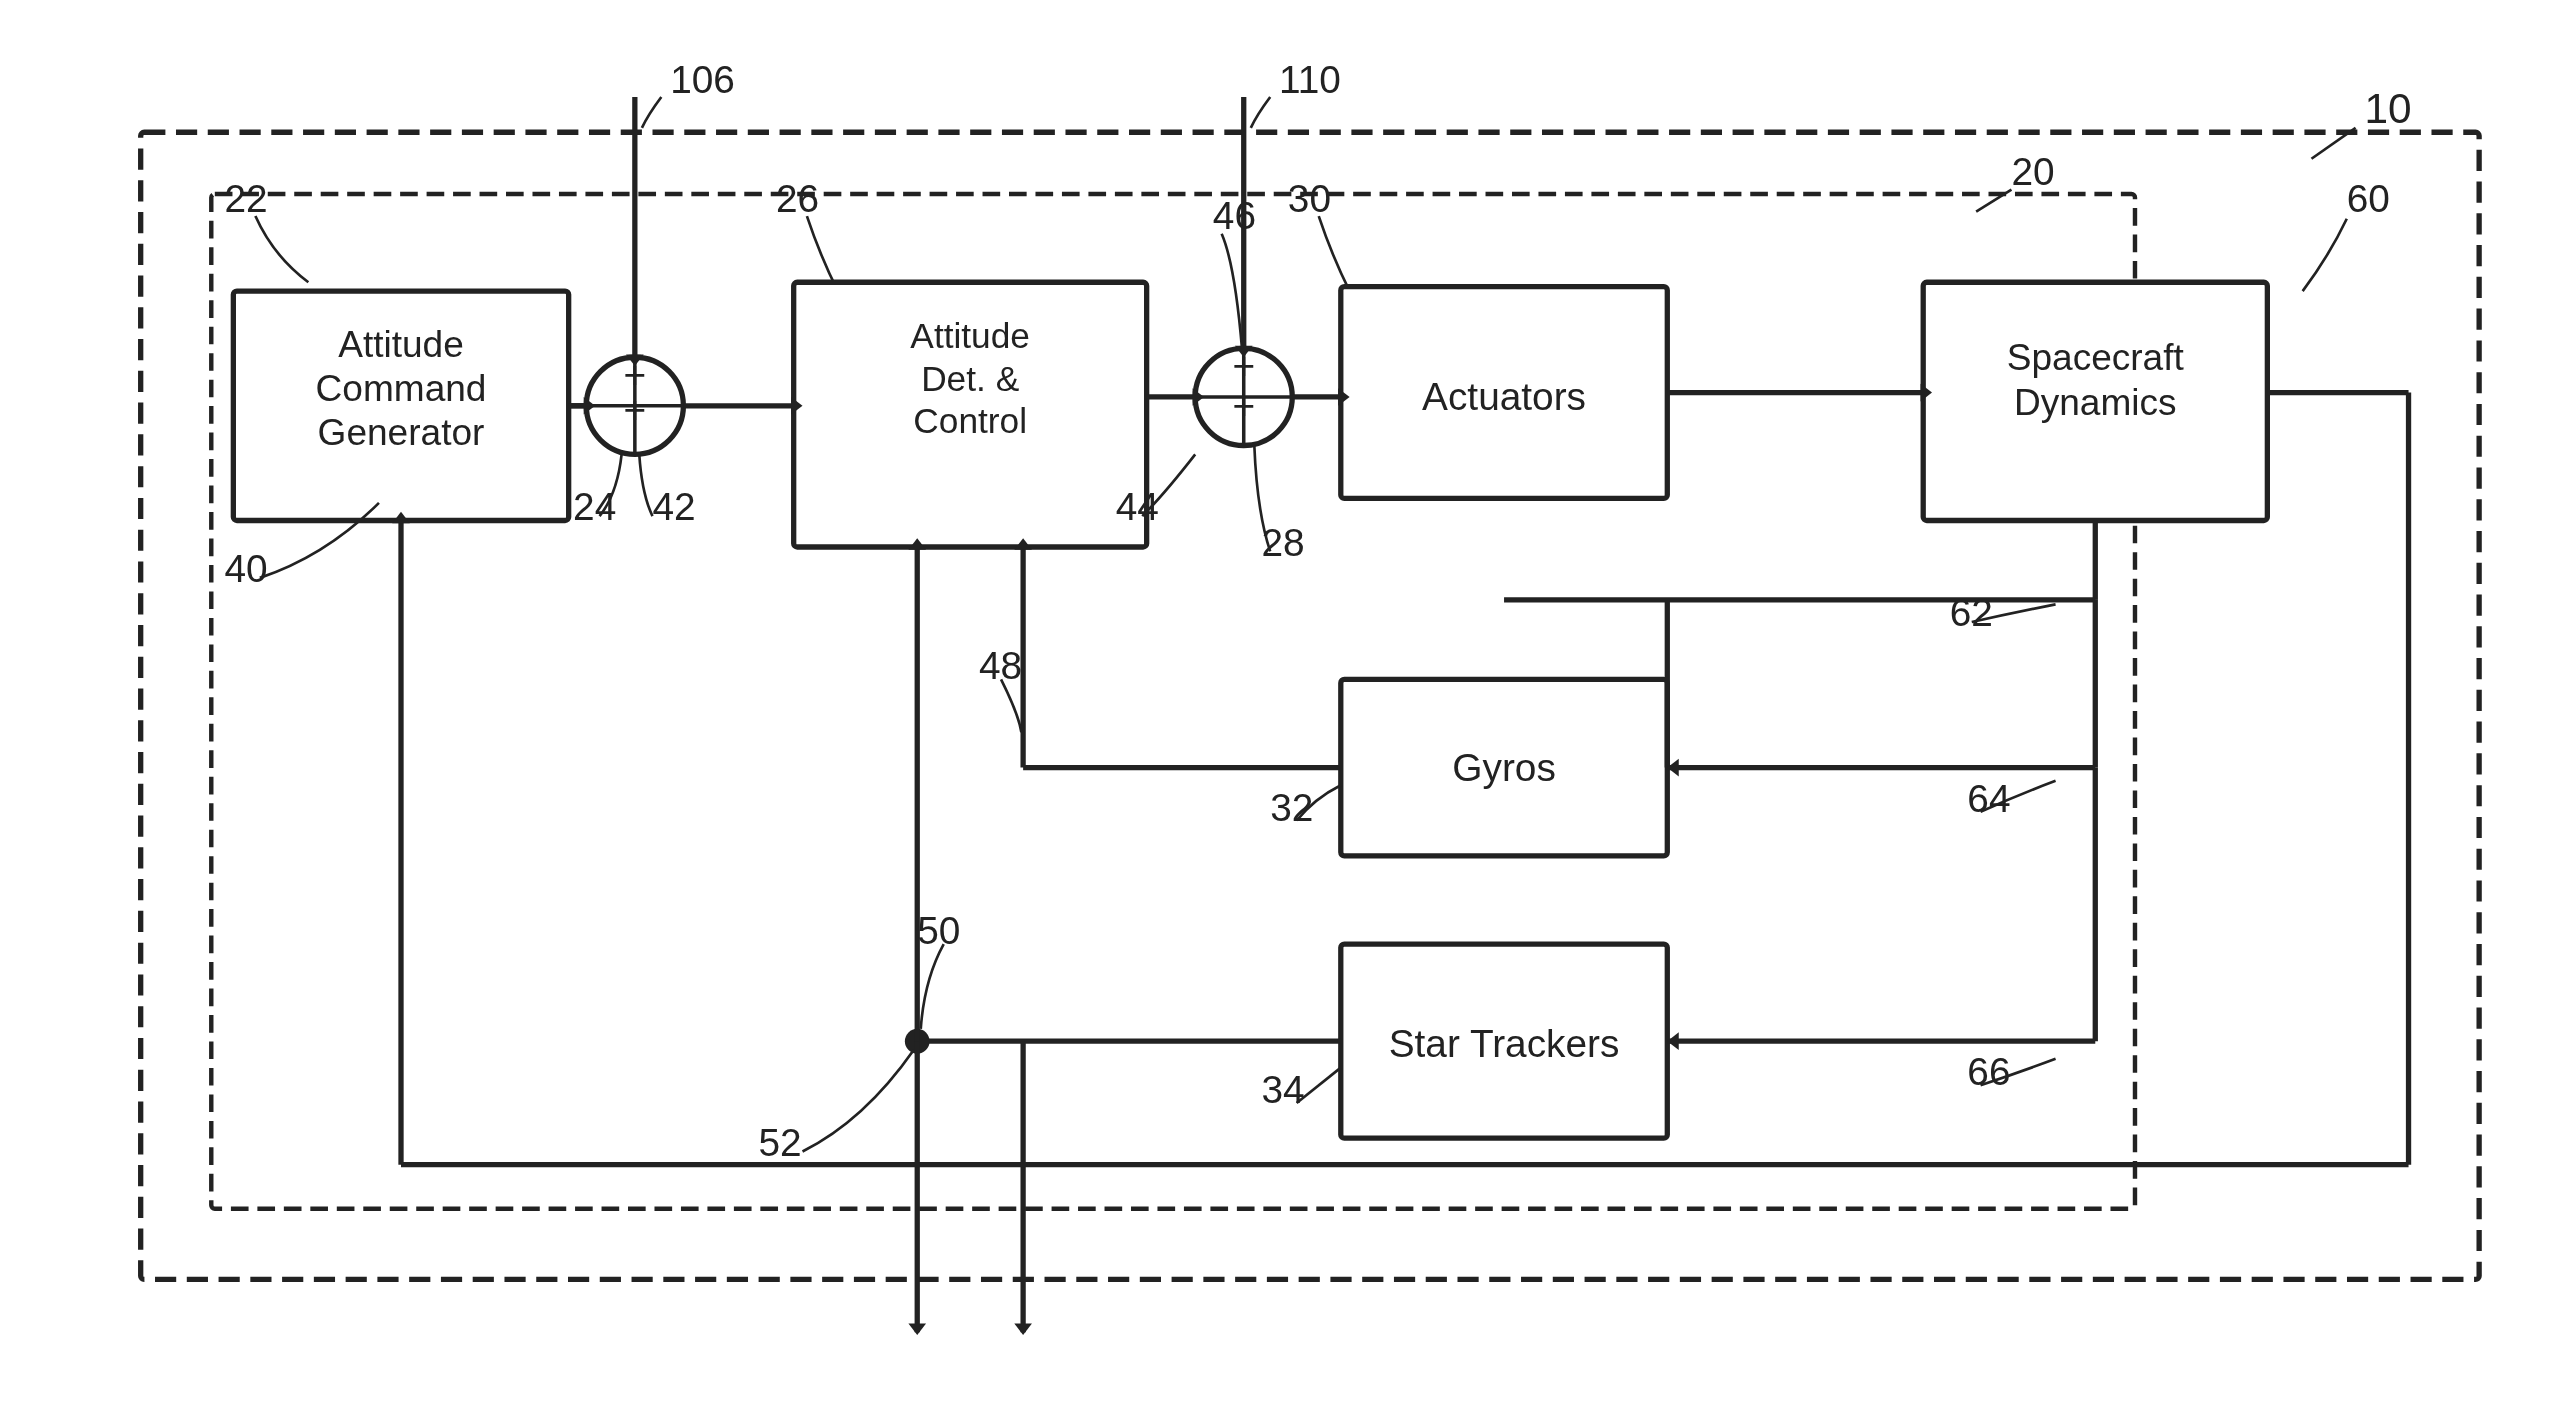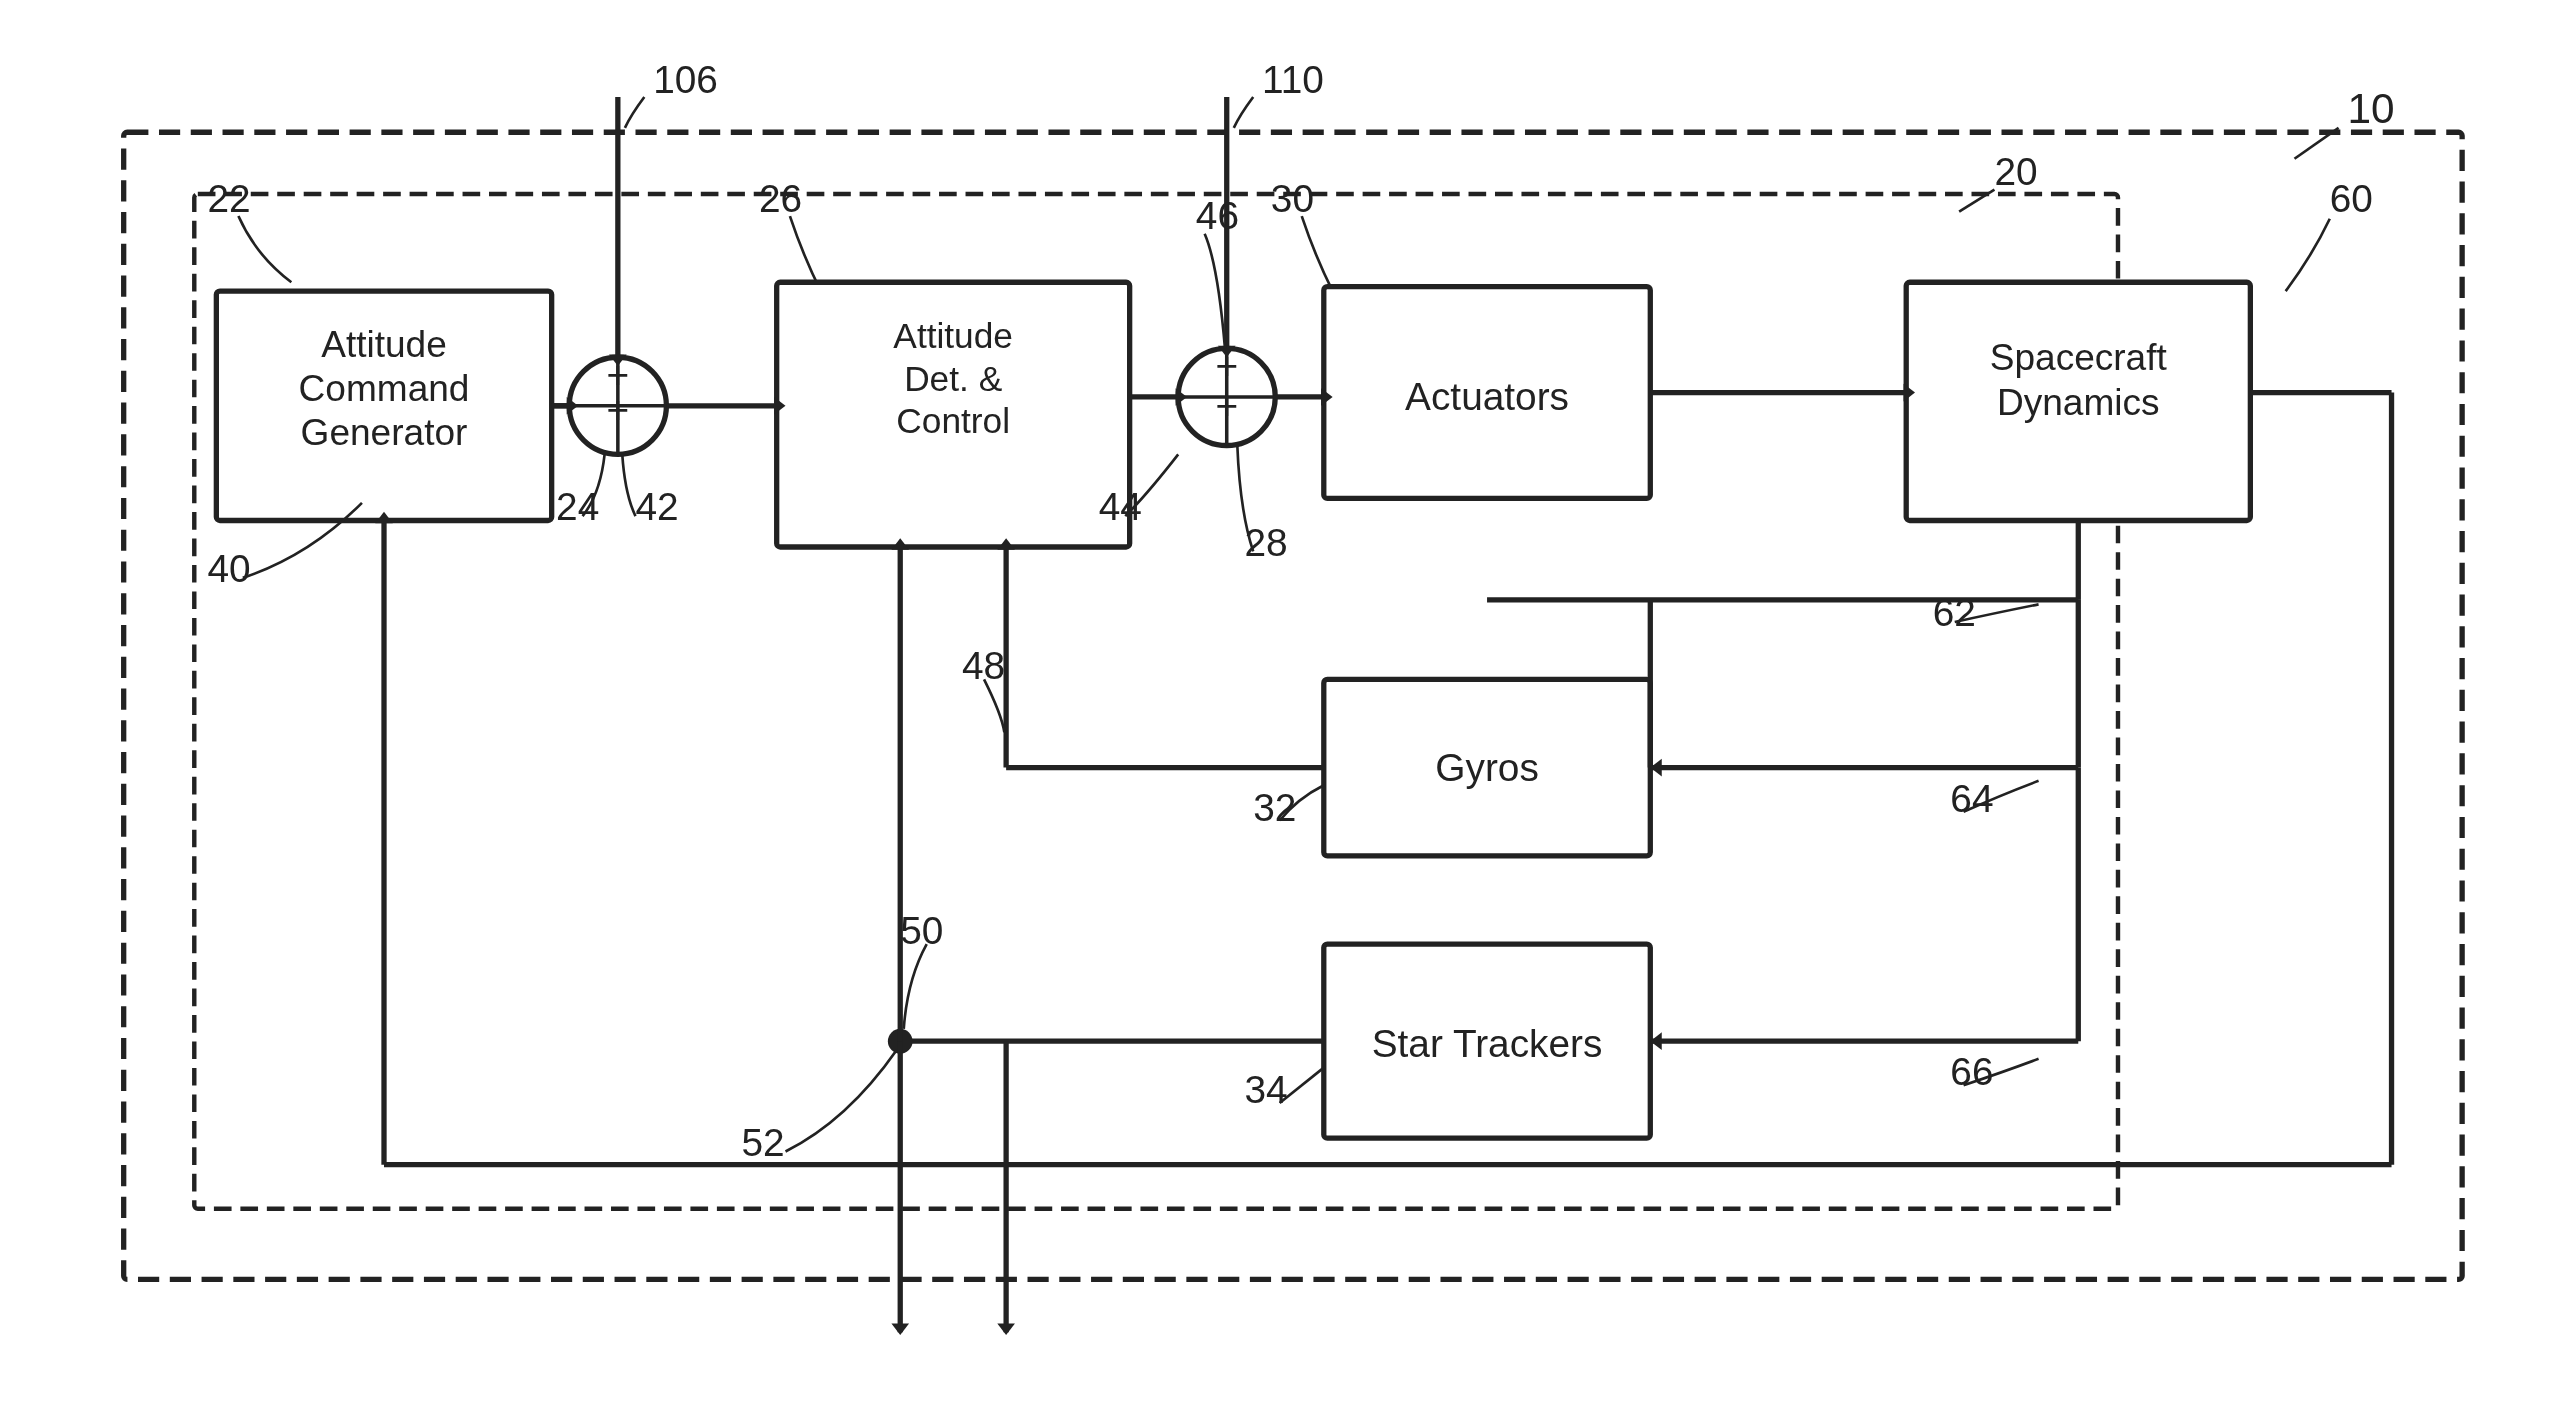--- a/index.html
+++ b/index.html
@@ -7,21 +7,21 @@
       background: #ffffff;
       width: 2576px;
       height: 1401px;
       position: relative;
       overflow: hidden;
       font-family: Arial, sans-serif;
     }
     .diagram-container {
       position: absolute;
       top: 44px;
-      left: 53px;
+      left: 70px;
       width: 2471px;
       height: 1306px;
     }
     svg {
       width: 100%;
       height: 100%;
     }
   </style>
 </head>
 <body>

